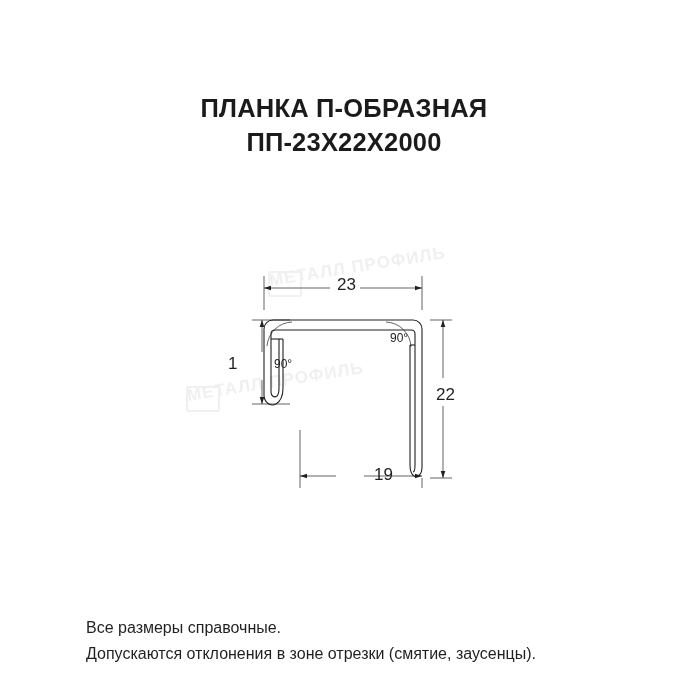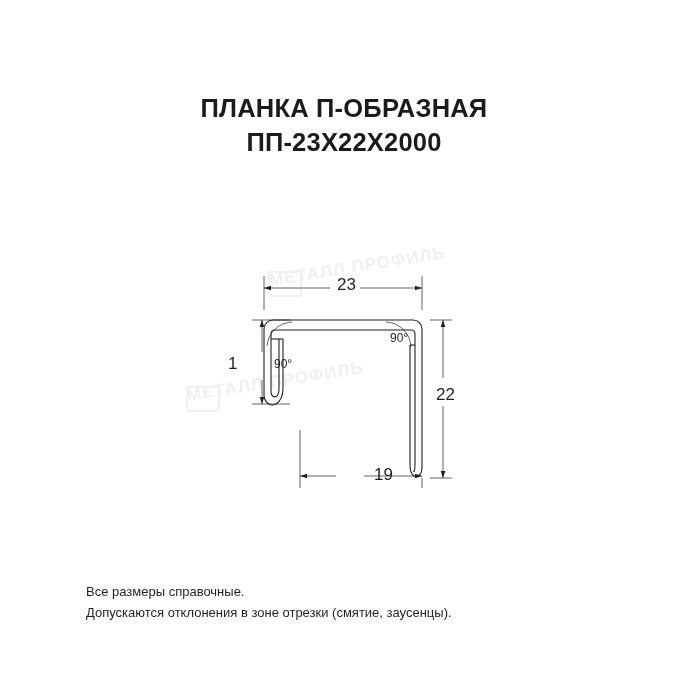--- a/index.html
+++ b/index.html
@@ -39,22 +39,22 @@
   .title-sub {
     font-size: 12.5px;
     font-weight: bold;
     letter-spacing: 0.35px;
     margin-top: 13px;
     color: #1b1b1b;
   }
   .footnotes {
     position: absolute;
     left: 86px;
-    top: 581px;
-    font-size: 13px;
+    top: 615px;
+    font-size: 16px;
     line-height: 1.65;
     color: #231f20;
   }
   .drawing {
     position: absolute;
     left: 0;
     top: 0;
   }
   .wm {
     position: absolute;

